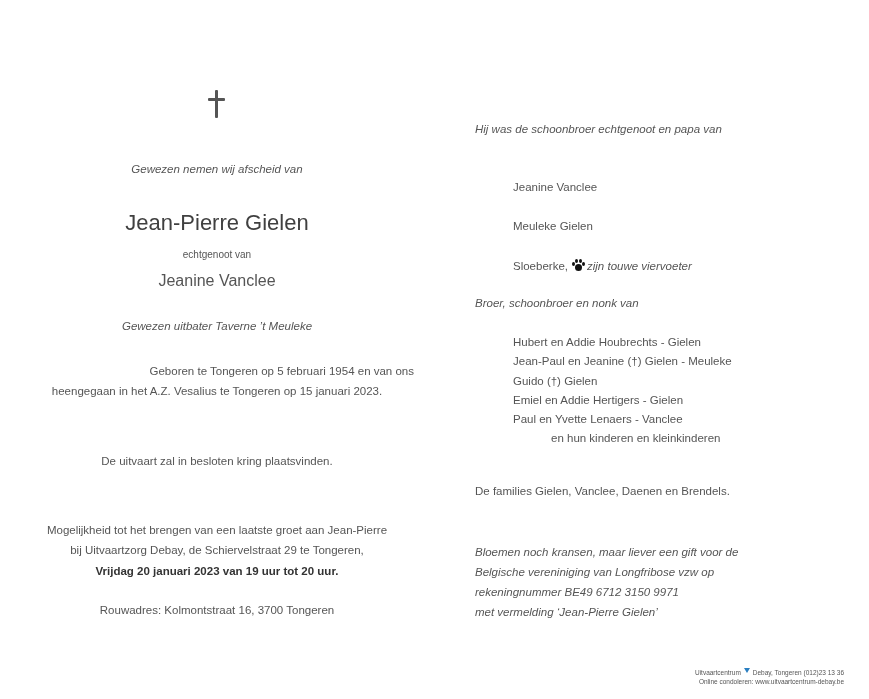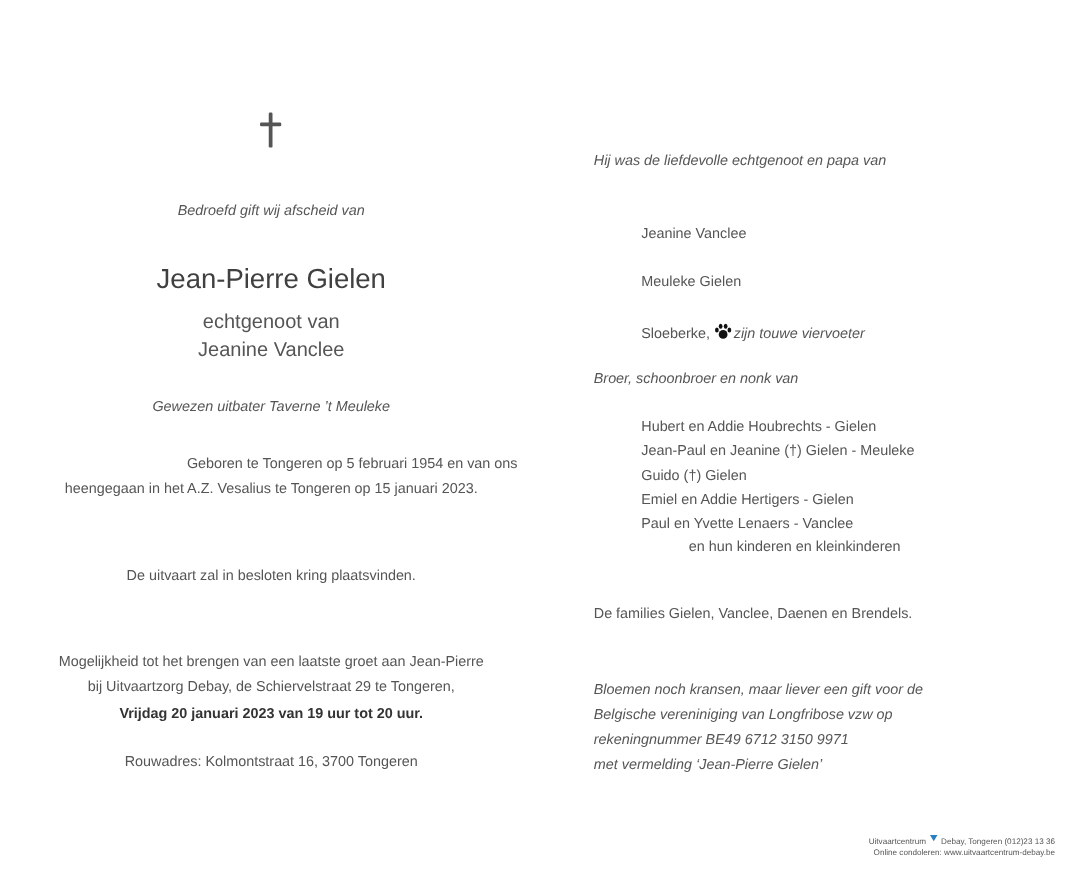--- a/index.html
+++ b/index.html
@@ -4,21 +4,21 @@
   <style>
     html, body { margin: 0; padding: 0; background: #ffffff; }
     body {
       width: 869px; height: 699px; position: relative; overflow: hidden;
       font-family: "Liberation Sans", "DejaVu Sans", sans-serif;
       color: #555555;
     }
     .left-col { position: absolute; left: 20px; width: 394px; text-align: center; }
     .it { font-style: italic; }
     .t12 { font-size: 11.5px; }
-    .t13 { font-size: 16px; }
+    .t13 { font-size: 10px; }
     .cross {
       position: absolute; left: 208px; top: 90px; width: 18px; height: 28px;
     }
     .cross .v { position: absolute; left: 7px; top: 0; width: 3px; height: 28px; background: #555; border-radius: 1px; }
     .cross .h { position: absolute; left: 0; top: 8px; width: 17px; height: 3px; background: #555; border-radius: 1px; }
     .name { font-size: 22px; color: #404040; }
     .spouse { font-size: 16px; color: #555; }
     .r { position: absolute; left: 475px; font-size: 11.5px; color: #555; white-space: nowrap; }
     .ri { position: absolute; left: 513px; font-size: 11.5px; color: #555; white-space: nowrap; }
     .paw { display: inline-block; width: 13px; height: 12px; position: relative; vertical-align: -1px; margin: 0 2px 0 4px; }
@@ -28,34 +28,34 @@
     b { color: #333; }
   </style>
 </head>
 <body>
 
 <div class="cross">
     <div class="v"></div>
     <div class="h"></div>
   </div>
 
-<div class="left-col it t12" style="top:163px;">Bedroefd gift wij afscheid van</div>
+<div class="left-col it t12" style="top:163px;">Gewezen nemen wij afscheid van</div>
 <div class="left-col name" style="top:210px;">Jean-Pierre Gielen</div>
 <div class="left-col t13" style="top:249px;">echtgenoot van</div>
 <div class="left-col spouse" style="top:272px;">Jeanine Vanclee</div>
 <div class="left-col it t12" style="top:320px;">Gewezen uitbater Taverne ’t Meuleke</div>
 <div class="left-col t12" style="top:365px;text-align:right;">Geboren te Tongeren op 5 februari 1954 en van ons</div>
 <div class="left-col t12" style="top:385px;">heengegaan in het A.Z. Vesalius te Tongeren op 15 januari 2023.</div>
 <div class="left-col t12" style="top:455px;">De uitvaart zal in besloten kring plaatsvinden.</div>
 <div class="left-col t12" style="top:524px;">Mogelijkheid tot het brengen van een laatste groet aan Jean-Pierre</div>
 <div class="left-col t12" style="top:544px;">bij Uitvaartzorg Debay, de Schiervelstraat 29 te Tongeren,</div>
 <div class="left-col t12" style="top:565px;"><b>Vrijdag 20 januari 2023 van 19 uur tot 20 uur.</b></div>
 <div class="left-col t12" style="top:604px;">Rouwadres: Kolmontstraat 16, 3700 Tongeren</div>
 
-<div class="r it" style="top:123px;">Hij was de liefdevolle echtgenoot en papa van</div>
+<div class="r it" style="top:123px;">Hij was de schoonbroer echtgenoot en papa van</div>
 <div class="ri" style="top:181px;">Jeanine Vanclee</div>
 <div class="ri" style="top:220px;">Meuleke Gielen</div>
 <div class="ri" style="top:259px;">
   <span>Sloeberke,</span><span class="paw"><i style="left:3px;top:5px;width:7px;height:7px;"></i><i style="left:0;top:3px;width:3px;height:4px;"></i><i style="left:3px;top:0;width:3px;height:4px;"></i><i style="left:7px;top:0;width:3px;height:4px;"></i><i style="left:10px;top:3px;width:3px;height:4px;"></i></span><span class="it">zijn touwe viervoeter</span>
 </div>
 <div class="r it" style="top:297px;">Broer, schoonbroer en nonk van</div>
 <div class="ri" style="top:336px;">Hubert en Addie Houbrechts - Gielen</div>
 <div class="ri" style="top:355px;">Jean-Paul en Jeanine (†) Gielen - Meuleke</div>
 <div class="ri" style="top:375px;">Guido (†) Gielen</div>
 <div class="ri" style="top:394px;">Emiel en Addie Hertigers - Gielen</div>

